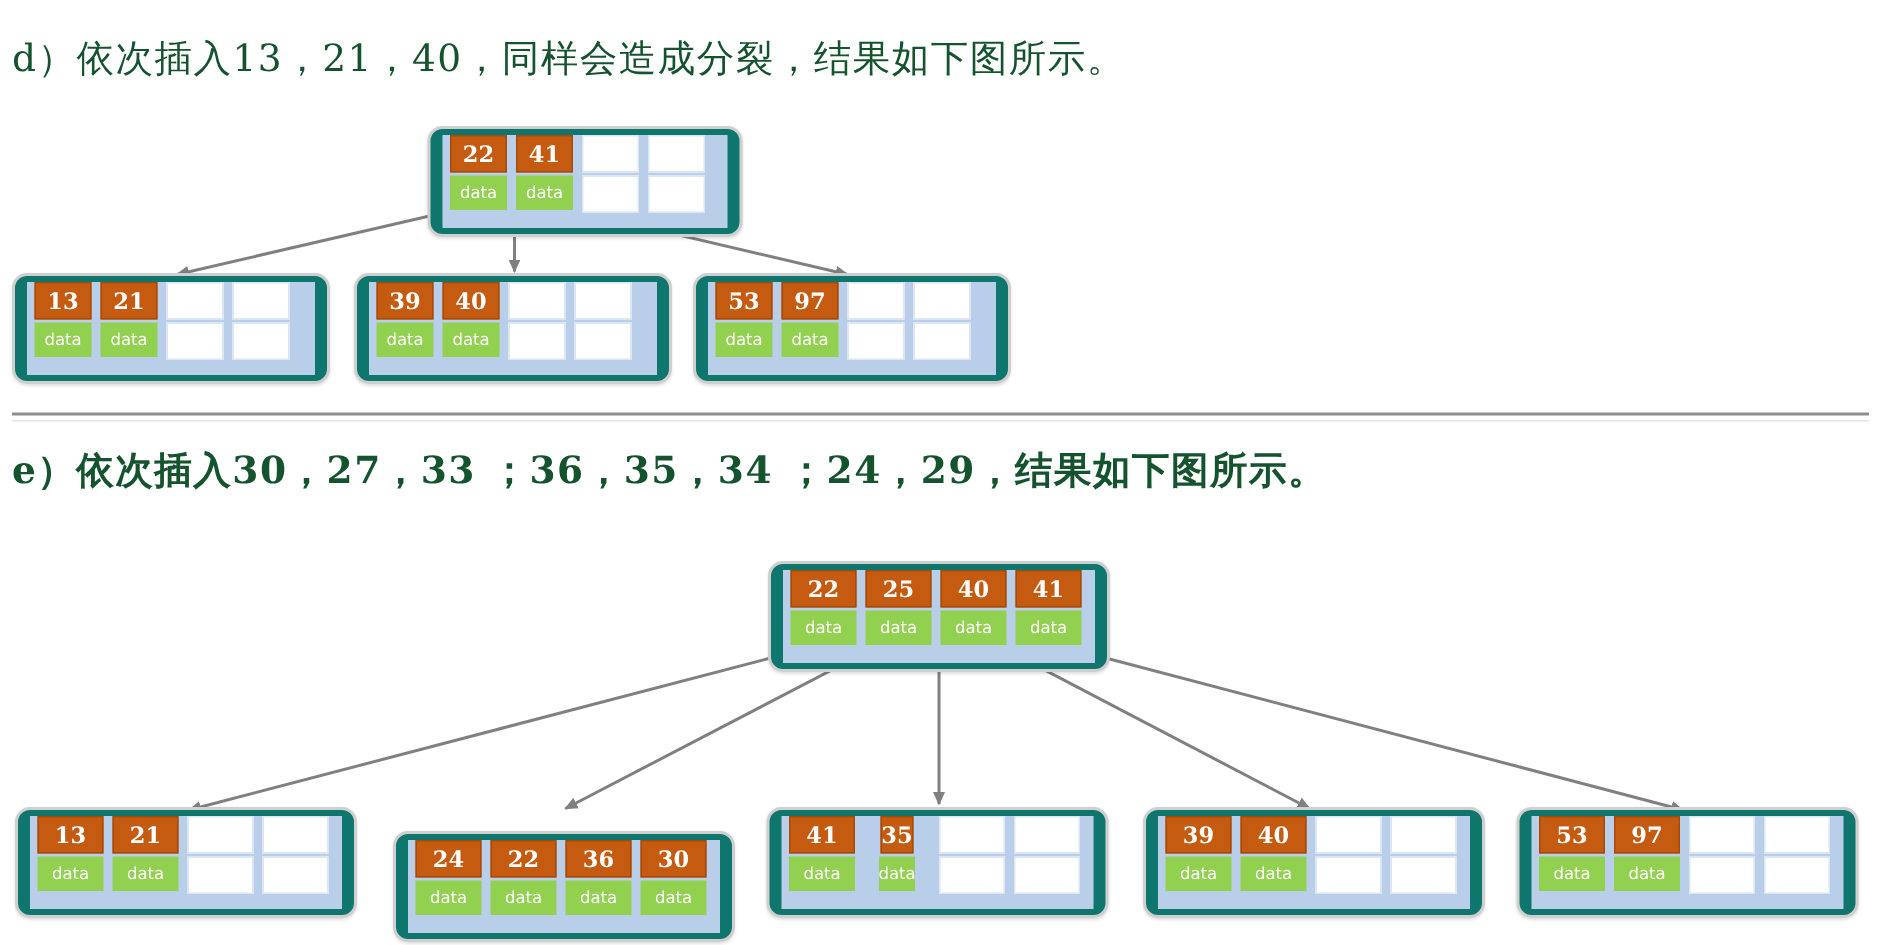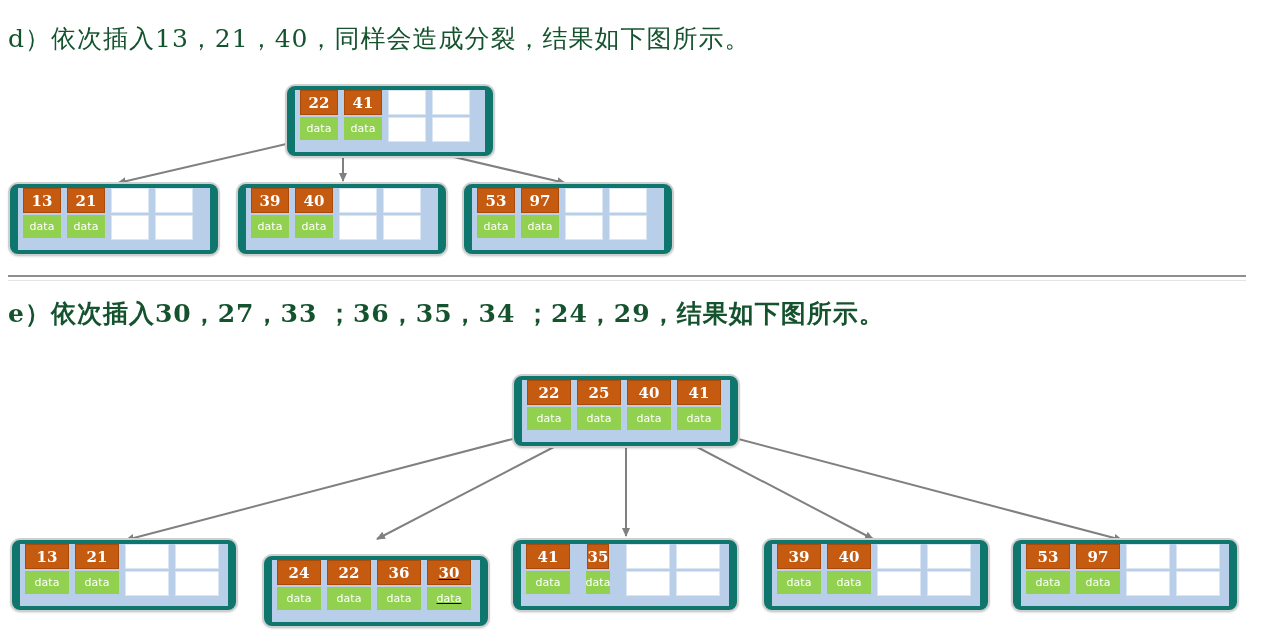--- a/index.html
+++ b/index.html
@@ -174,21 +174,21 @@
           <div class="dat">data</div>
         </div>
         <div class="slot" style="width: 44px;">
           <div class="key">22</div>
           <div class="dat">data</div>
         </div>
         <div class="slot" style="width: 44px;">
           <div class="key">36</div>
           <div class="dat">data</div>
         </div>
-        <div class="slot" style="width: 44px; text-decoration: underline;">
+        <div class="slot" style="width: 44px;">
           <div class="key">30</div>
           <div class="dat">data</div>
         </div>
       </div>
     </div>
     <div class="node" style="left: 511px; top: 538px; width: 228px;">
       <div class="node-inner">
         <div class="slot" style="width: 44px;">
           <div class="key">41</div>
           <div class="dat">data</div>

